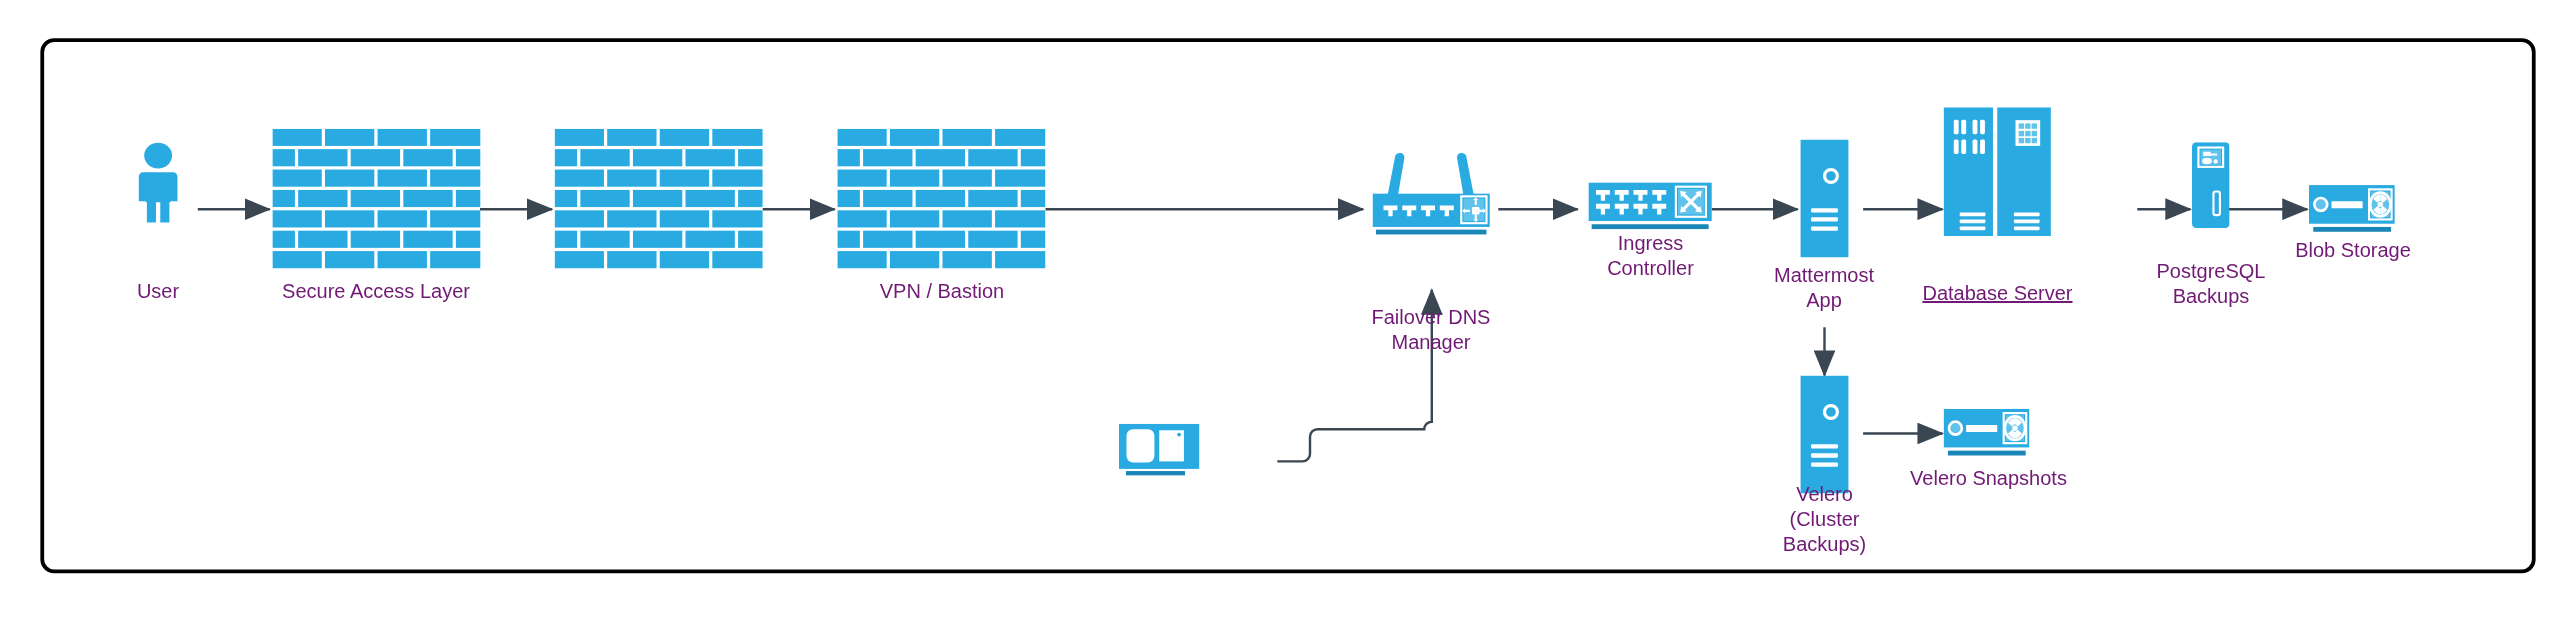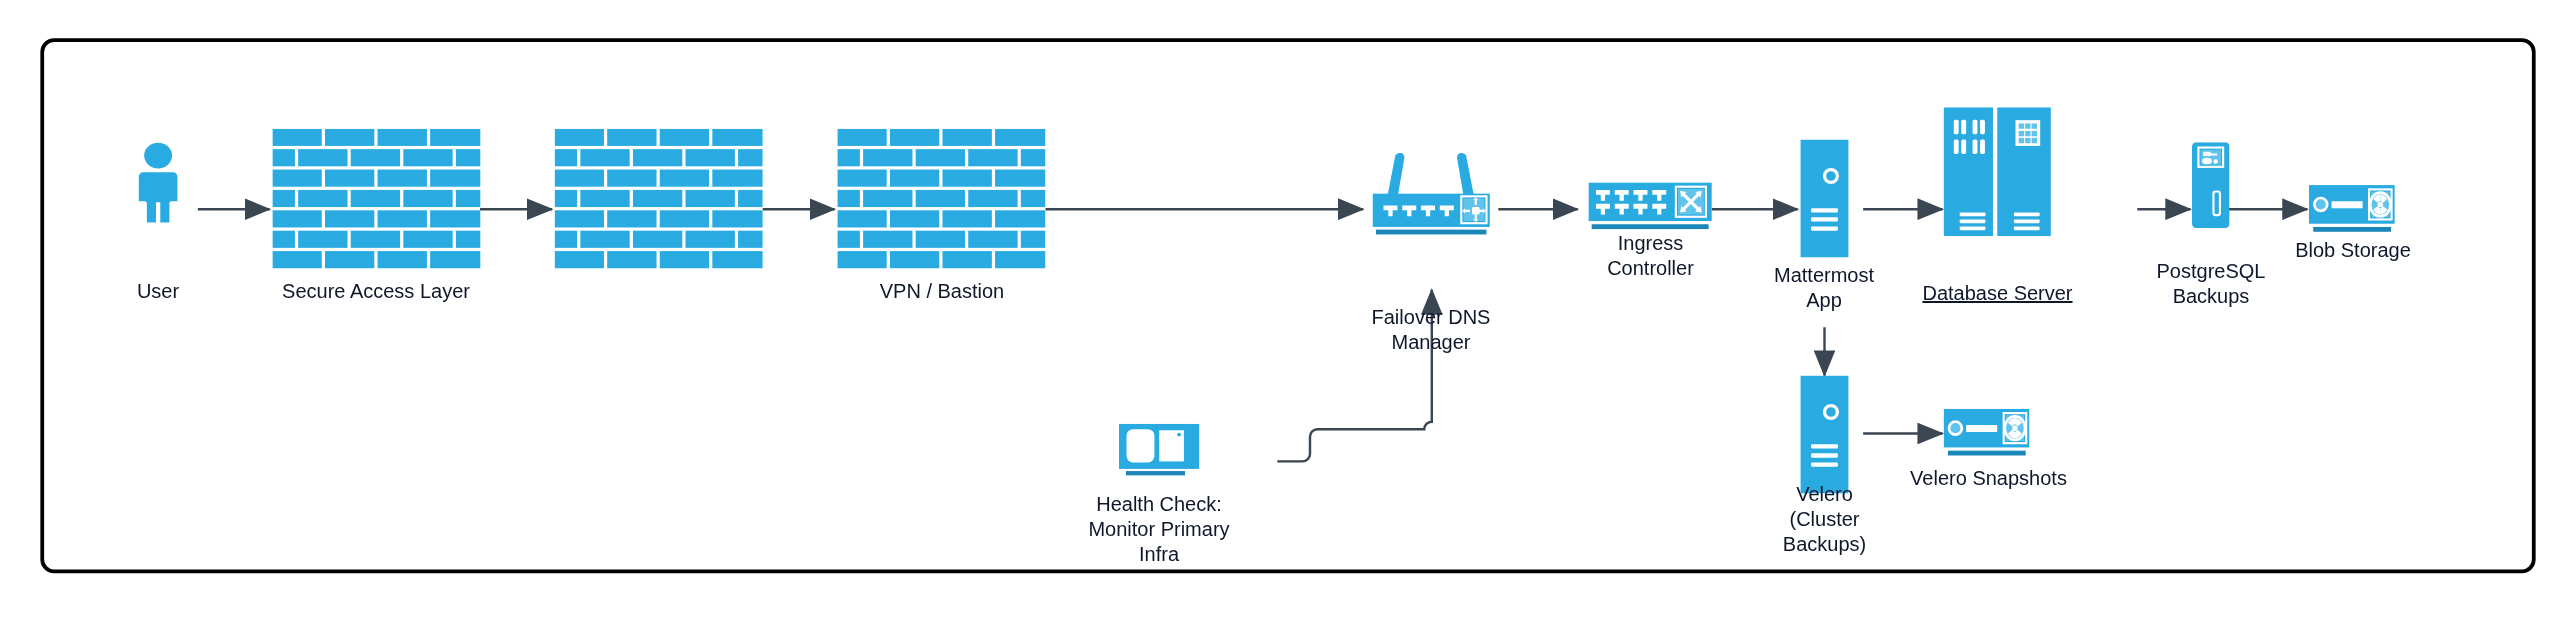--- a/index.html
+++ b/index.html
@@ -5,21 +5,21 @@
   html,body{margin:0;padding:0;background:#ffffff;}
   body{width:2576px;height:632px;font-family:"Liberation Sans",sans-serif;overflow:hidden;}
   #stage{position:relative;width:2576px;height:632px;background:#ffffff;}
   svg#diagram{position:absolute;left:0;top:0;width:2576px;height:632px;display:block;}
   .node-label{
     position:absolute;
     text-align:center;
     font-family:"Liberation Sans",sans-serif;
     font-size:20px;
     line-height:25px;
-    color:#0f172a;
+    color:#701a75;
     white-space:pre-line;
     pointer-events:none;
   }
 </style>
 </head>
 <body>
 
 <div id="stage">
 
   <svg id="diagram" viewBox="0 0 4800 1178">
@@ -252,22 +252,19 @@
   <div class="node-label" style="left:1329px; top:257px; width:204px;margin-top:48px;">Failover DNS
 Manager</div>
   <div class="node-label" style="left:1554px; top:231px; width:193px;">Ingress
 Controller</div>
   <div class="node-label" style="left:1733px; top:263px; width:182px;">Mattermost
 App</div>
   <div class="node-label" style="left:1901px; top:281px; width:193px;text-decoration:underline;">Database Server</div>
   <div class="node-label" style="left:2125px; top:259px; width:172px;">PostgreSQL
 Backups</div>
   <div class="node-label" style="left:2267px; top:238px; width:172px;">Blob Storage</div>
-  <div class="node-label" style="left:1068px; top:492px; width:182px;">Health Check:
-Monitor Primary
-Infra</div>
   <div class="node-label" style="left:1744px; top:482px; width:161px;">Velero
 (Cluster
 Backups)</div>
   <div class="node-label" style="left:1889px; top:466px; width:199px;">Velero Snapshots</div>
 
 </div>
 
 
 </body></html>

